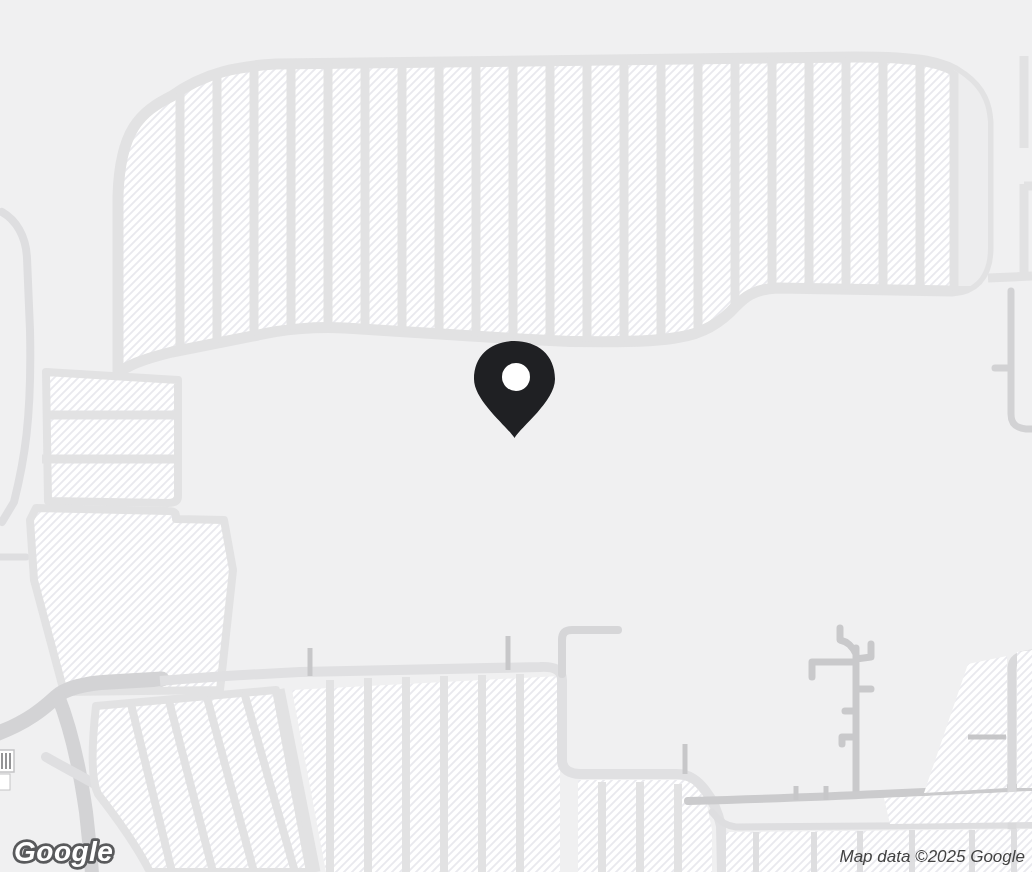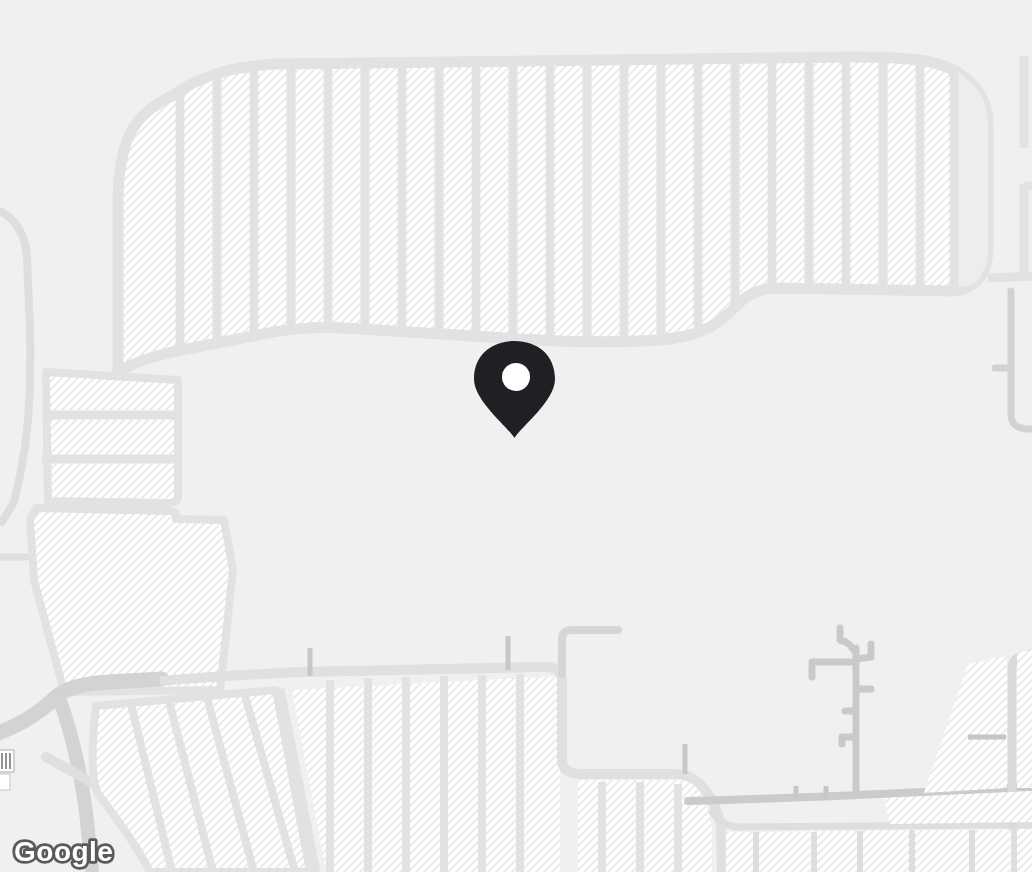--- a/index.html
+++ b/index.html
@@ -2,20 +2,21 @@
 <html><head>
 <meta charset="utf-8">
 <style>
   html,body{margin:0;padding:0;}
   .stage{
     position:relative;
     width:1032px;height:872px;
     overflow:hidden;
     background:#f0f0f1;
     font-family:"Liberation Sans", sans-serif;
+    font-style:italic;
   }
   .map-art{position:absolute;left:0;top:0;}
   .lot{fill:url(#hatch);stroke:#e2e2e3;stroke-width:10;stroke-linejoin:round;}
   .lot-thin{fill:url(#hatch);stroke:#e2e2e3;stroke-width:8;stroke-linejoin:round;}
   .lot-noline{fill:url(#hatch);stroke:none;}
   .divider{stroke:#e2e2e3;stroke-width:9;fill:none;}
   .divider-lt{stroke:#e0e0e2;stroke-width:7;fill:none;}
   .road-major{stroke:#d3d3d5;fill:none;stroke-linecap:round;stroke-linejoin:round;}
   .road-minor{stroke:#c9c9cb;stroke-width:7;fill:none;stroke-linecap:round;stroke-linejoin:round;}
   .road-mid{stroke:#d9d9db;fill:none;stroke-linecap:round;stroke-linejoin:round;}
@@ -133,14 +134,15 @@
 
   <svg class="pin" width="104" height="112" viewBox="464 331 104 112">
     <path d="M514.5,438 C508,427 474,401 474,379 C474,354.5 492,341 514.5,341 C537,341 555,354.5 555,379 C555,401 521,427 514.5,438 Z" fill="#1f2023"></path>
     <circle cx="516" cy="377" r="14" fill="#ffffff"></circle>
   </svg>
 
   <svg class="google-logo-svg" width="140" height="42" viewBox="0 0 140 42">
     <text x="8" y="31">Google</text>
   </svg>
 
+  <div class="attribution">Map data ©2025 Google</div>
 
 </div>
 
 </body></html>

